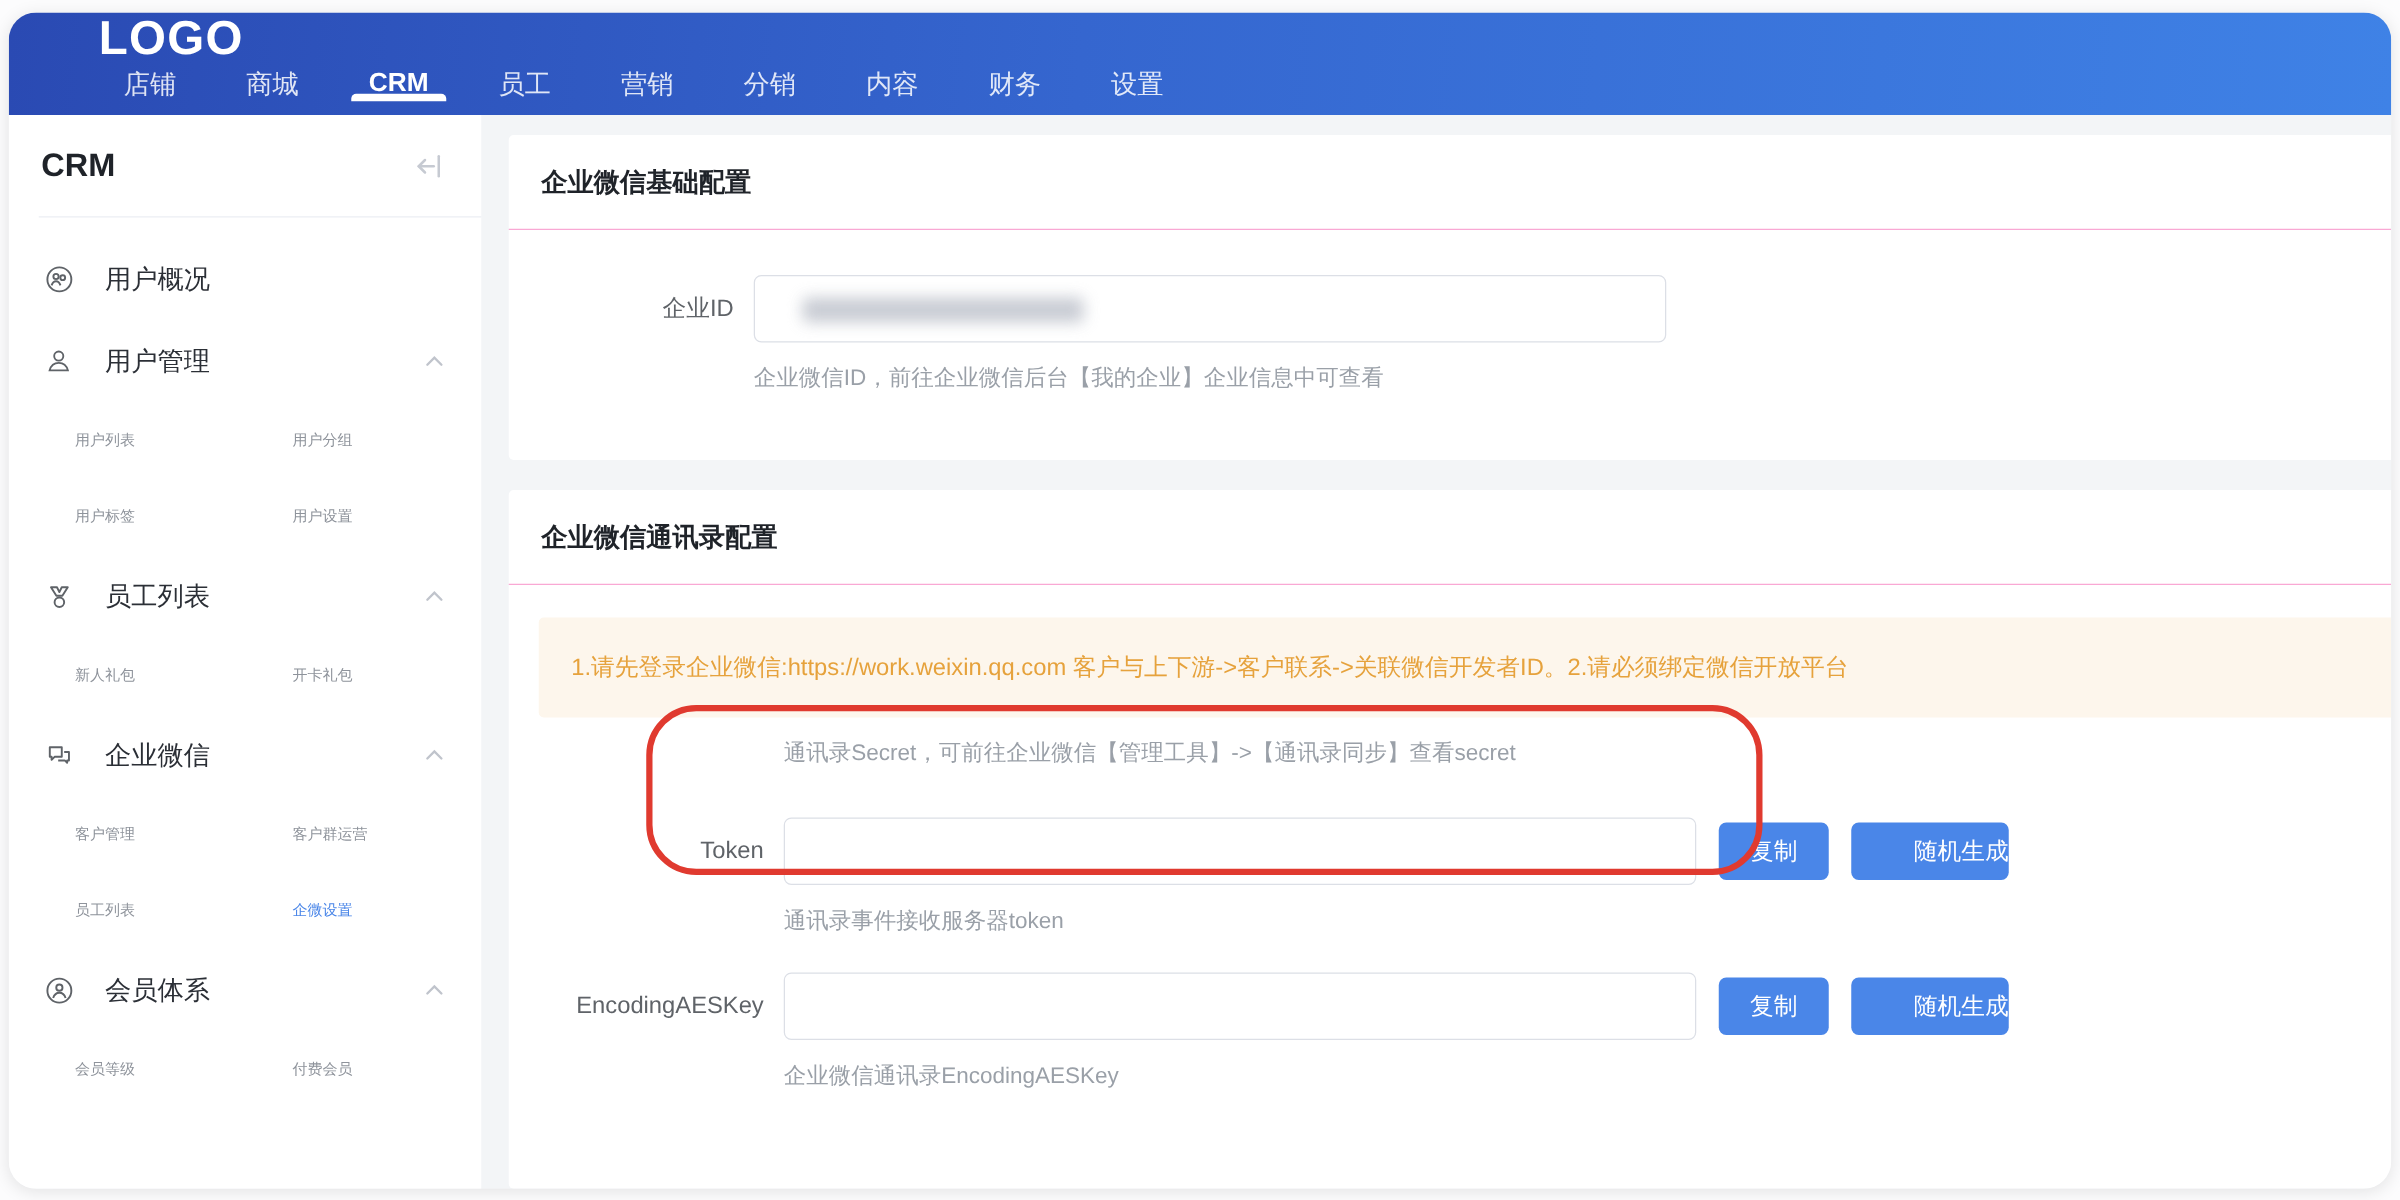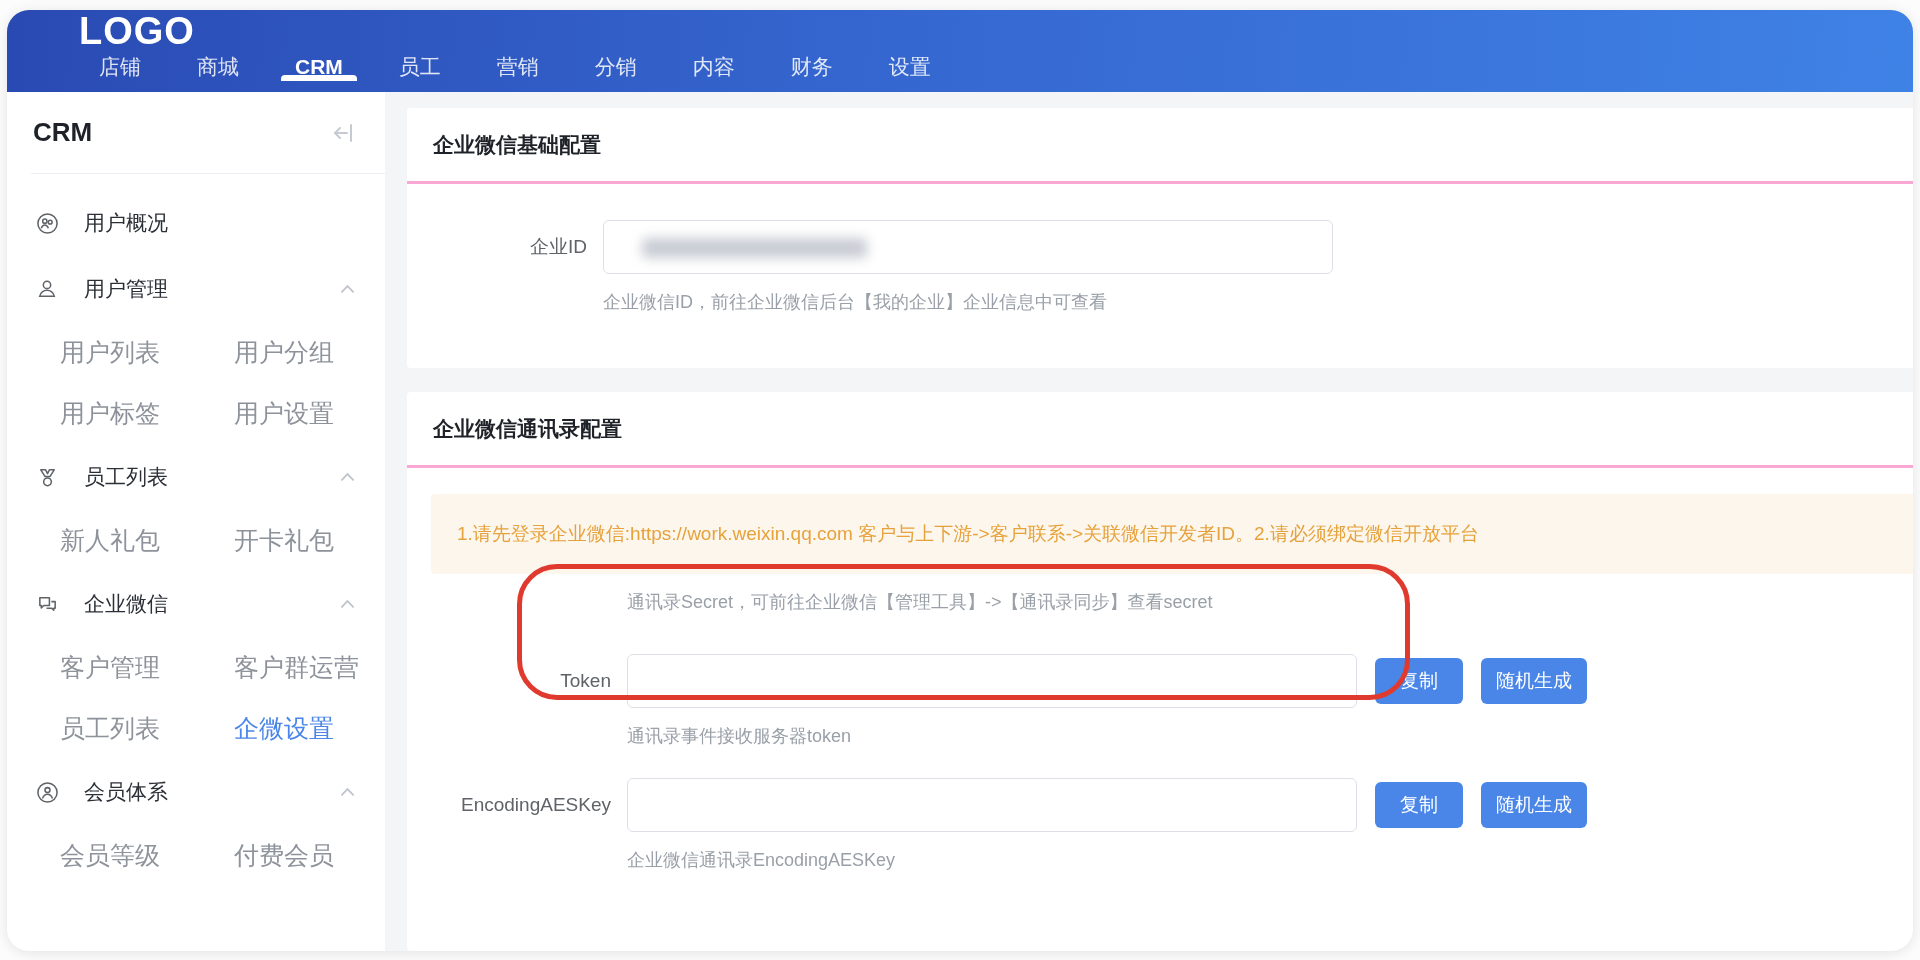--- a/index.html
+++ b/index.html
@@ -31,48 +31,48 @@
   .side-hd{ height:81px; display:flex; align-items:center; justify-content:space-between;
     padding:0 30px 0 26px; }
   .side-title{ font-size:26px; font-weight:700; color:#1f2329; }
   .collapse-btn{ cursor:pointer; display:flex; align-items:center; }
   .side-divider{ height:1px; background:#ebeef3; margin-left:24px; }
   .side-menu{ padding-top:16px; }
   .side-group{ height:66px; display:flex; align-items:center; padding:0 30px 0 28px; cursor:pointer;gap:12px; }
   .side-group .gicon{ width:24px; height:24px; margin-right:13px; display:flex; align-items:center; justify-content:center; }
   .side-group .glbl{ flex:1; font-size:21px; color:#2b2f36; }
   .side-sub{ display:grid; grid-template-columns:174px 1fr; margin-left:53px; }
-  .side-sub span{ height:61px; line-height:61px; font-size:25px; color:#8e939b; cursor:pointer; }
+  .side-sub span{ height:61px; line-height:61px; font-size:12px; color:#8e939b; cursor:pointer; }
   .side-sub span.active{ color:#4a86e8; }
   
   .main{ flex:1; padding:16px 0 0 22px; display:flex; flex-direction:column; overflow:hidden; }
   .card{ background:#fff; border-radius:4px 0 0 4px; }
   .card-hd{ height:76px; display:flex; align-items:center; padding:0 26px;
-    font-size:21px; font-weight:700; color:#1f2329; border-bottom:3px solid #f9a8d4; }
+    font-size:21px; font-weight:700; color:#1f2329; border-bottom:1px solid #f9a8d4; }
   .card1-body{ padding:36px 0 54px; }
   .card2{ margin-top:24px; flex:1; }
   .card2-body{ padding:26px 0 30px 24px; }
   .form-row{ display:flex; align-items:center; }
   .form-label{ width:196px; padding-right:16px; text-align:right;
     font-size:19px; color:#5f6368; flex:none; }
   .tinput{ width:730px; height:54px; border:1px solid #dcdfe6; border-radius:6px;
     background:#fff; font-size:19px; color:#333; padding:0 18px; outline:none; }
   .helper{ margin:16px 0 0 196px; font-size:18px; color:#9aa0a8; }
   .redacted{ width:225px; height:20px; margin:17px 0 0 20px; background:#bfc3cc;
     opacity:.85; filter:blur(6px); border-radius:4px; }
   .alert{ height:80px; display:flex; align-items:center; padding:0 26px;
     background:#fdf6ec; color:#e6a23c; font-size:19px; border-radius:4px 0 0 4px;
     margin-bottom:10px; white-space:nowrap; overflow:hidden; }
   .form-rows{ position:relative; }
   .row-wrap{ margin-bottom:30px; }
   .row-wrap.secret{ margin-bottom:40px; }
   .btn{ height:46px; border:none; border-radius:6px; background:#4a86e8; color:#fff;
     font-size:19px; cursor:pointer; font-family:inherit; }
   .btn.copy{ width:88px; margin-left:18px; }
-  .btn.gen{ width:106px; margin-left:18px; }
+  .btn.gen{ width:126px; margin-left:18px;text-align:right; }
   .annotation{
     position:absolute; left:86px; top:-26px; width:893px; height:136px;
     border:5px solid #e03a2f; border-radius:40px; pointer-events:none; z-index:5;
   }
   svg{ display:block; }
 </style>
 </head>
 <body>
 
 <div class="window">

